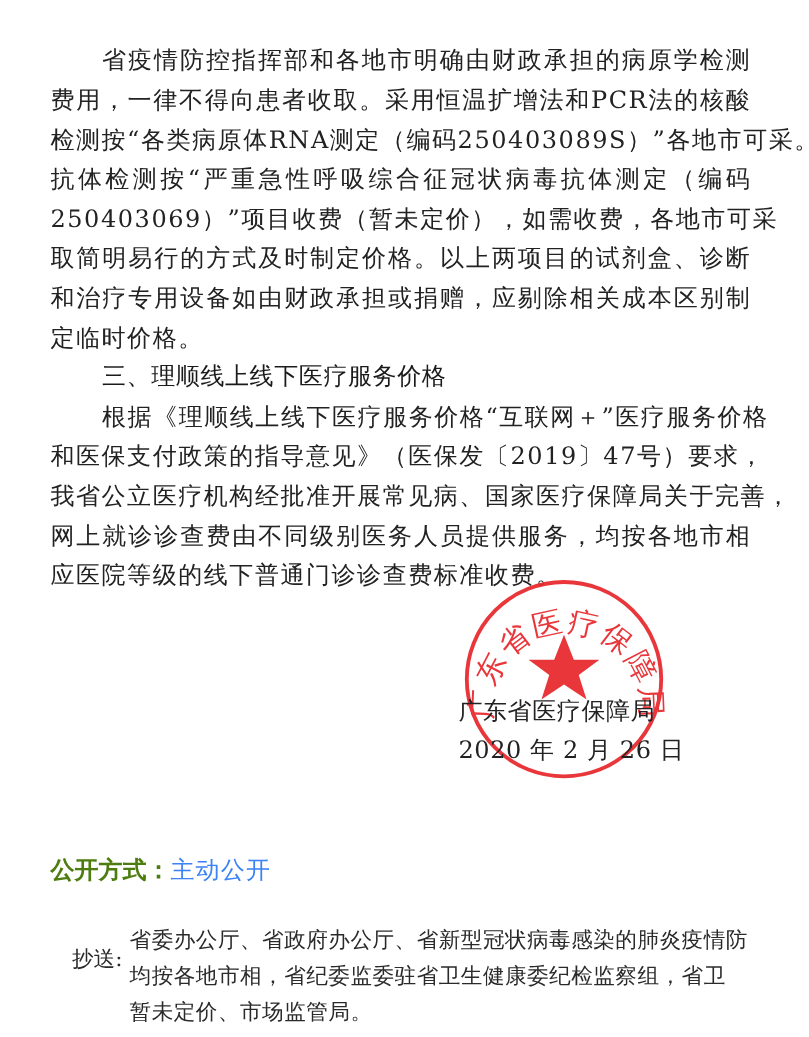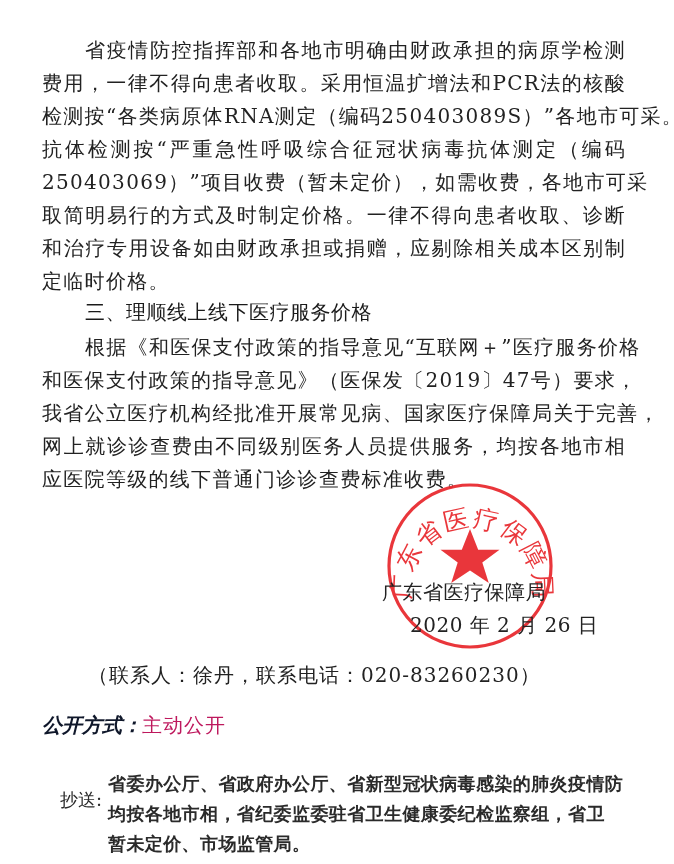--- a/index.html
+++ b/index.html
@@ -8,73 +8,72 @@
     font-family:"DejaVu Serif","Liberation Serif",serif; color:#1d1d1d;
   }
   .page { position:absolute; left:0; top:0; width:674px; height:864px; }
   .line {
     position:absolute; left:42px; width:584px; height:32px; line-height:32px;
     font-size:20px; white-space:nowrap; letter-spacing:1.3px;
     font-family:"DejaVu Serif","Liberation Serif",serif; color:#222;
   }
   .justify { text-align:justify; text-align-last:justify; }
   .indent { left:85px; width:541px; }
-  .heading { font-family:Liberation Mono, monospace; letter-spacing:0.5px; color:#1a1a1a; }
+  .heading { font-family:Liberation Serif, serif; letter-spacing:0.5px; color:#1a1a1a; }
   .sig { position:absolute; font-size:20px; line-height:28px; white-space:nowrap; color:#222; letter-spacing:0.5px; z-index:3; }
   .contact { position:absolute; left:88px; top:661px; font-size:20px; line-height:28px; white-space:nowrap; letter-spacing:1px; color:#222; }
   .disclosure { position:absolute; left:42px; top:711px; font-size:20px; line-height:28px; white-space:nowrap; }
-  .disclosure .lbl { font-family:"DejaVu Sans","Liberation Sans",sans-serif; font-weight:bold; color:#0f172a;font-style:italic; }
-  .disclosure .val { color:#be185d; letter-spacing:1px; }
+  .disclosure .lbl { font-family:"DejaVu Sans","Liberation Sans",sans-serif; font-weight:bold; color:#4d7c0f; }
+  .disclosure .val { color:#3b82f6; letter-spacing:1px; }
   .cc { position:absolute; left:60px; top:770px; font-size:18px; line-height:27px; color:#2a2a2a; }
   .cc .lbl { position:absolute; left:0; top:16px; white-space:nowrap; }
-  .cc .l { position:absolute; left:48px; white-space:nowrap; width:516px; letter-spacing:0.4px;font-weight:bold; }
+  .cc .l { position:absolute; left:48px; white-space:nowrap; width:516px; letter-spacing:0.4px; }
   .stamp { position:absolute; left:385px; top:482px; width:170px; height:168px; z-index:2; opacity:0.92; }
 </style>
 </head>
 <body>
 
 <div class="page">
 
   <div>
     <div class="line indent justify" style="top:34px">省疫情防控指挥部和各地市明确由财政承担的病原学检测</div>
     <div class="line justify" style="top:67px">费用，一律不得向患者收取。采用恒温扩增法和PCR法的核酸</div>
     <div class="line justify" style="top:100px">检测按“各类病原体RNA测定（编码250403089S）”各地市可采。</div>
     <div class="line justify" style="top:133px">抗体检测按“严重急性呼吸综合征冠状病毒抗体测定（编码</div>
     <div class="line justify" style="top:166px">250403069）”项目收费（暂未定价），如需收费，各地市可采</div>
-    <div class="line justify" style="top:199px">取简明易行的方式及时制定价格。一律不得向患者收取、诊断</div>
+    <div class="line justify" style="top:199px">取简明易行的方式及时制定价格。以上两项目的试剂盒、诊断</div>
     <div class="line justify" style="top:232px">和治疗专用设备如由财政承担或捐赠，应剔除相关成本区别制</div>
     <div class="line" style="top:265px">定临时价格。</div>
   </div>
 
   <div>
     <div class="line indent heading" style="top:298px">三、理顺线上线下医疗服务价格</div>
-    <div class="line indent justify" style="top:331px">根据《和医保支付政策的指导意见“互联网＋”医疗服务价格</div>
+    <div class="line indent justify" style="top:331px">根据《理顺线上线下医疗服务价格“互联网＋”医疗服务价格</div>
     <div class="line" style="top:364px">和医保支付政策的指导意见》（医保发〔2019〕47号）要求，</div>
     <div class="line justify" style="top:397px">我省公立医疗机构经批准开展常见病、国家医疗保障局关于完善，</div>
     <div class="line justify" style="top:430px">网上就诊诊查费由不同级别医务人员提供服务，均按各地市相</div>
     <div class="line" style="top:463px">应医院等级的线下普通门诊诊查费标准收费。</div>
   </div>
 
   <svg class="stamp" viewBox="0 0 170 168">
     <defs>
       <path id="arc" d="M 26 118 A 62 62 0 1 1 148 118"></path>
     </defs>
     <circle cx="85" cy="84" r="81" fill="none" stroke="#e8262b" stroke-width="3.2"></circle>
     <text font-size="25" fill="#e8262b" font-family="DejaVu Serif, serif" letter-spacing="2">
       <textPath href="#arc" startOffset="50%" text-anchor="middle">广东省医疗保障局</textPath>
     </text>
     <g>
       <polygon fill="#e8262b" points="85,47 93.2,67.7 114.5,67.7 97.3,80.4 103.8,101 85,88.4 66.2,101 72.7,80.4 55.5,67.7 76.8,67.7"></polygon>
     </g>
   </svg>
 
   <div class="sig" style="left:382px; top:578px;">广东省医疗保障局</div>
-  <div class="sig" style="left:382px; top:611px;margin-left:28px;">2020 年 2 月 26 日</div>
+  <div class="sig" style="left:382px; top:611px;">2020 年 2 月 26 日</div>
 
-  <div class="contact">（联系人：徐丹，联系电话：020-83260230）</div>
 
   <div class="disclosure">
     <span class="lbl">公开方式：</span><span class="val">主动公开</span>
   </div>
 
   <div class="cc">
     <span class="lbl">抄送:</span>
     <span class="l" style="top:0px">省委办公厅、省政府办公厅、省新型冠状病毒感染的肺炎疫情防</span>
     <span class="l" style="top:30px">均按各地市相，省纪委监委驻省卫生健康委纪检监察组，省卫</span>
     <span class="l" style="top:60px">暂未定价、市场监管局。</span>

